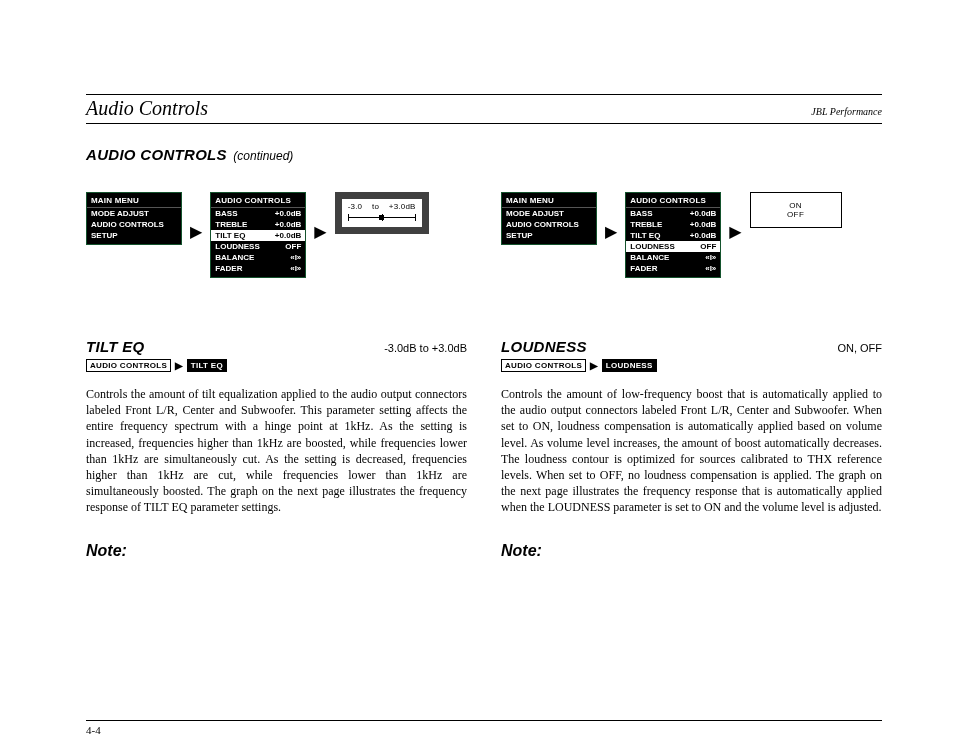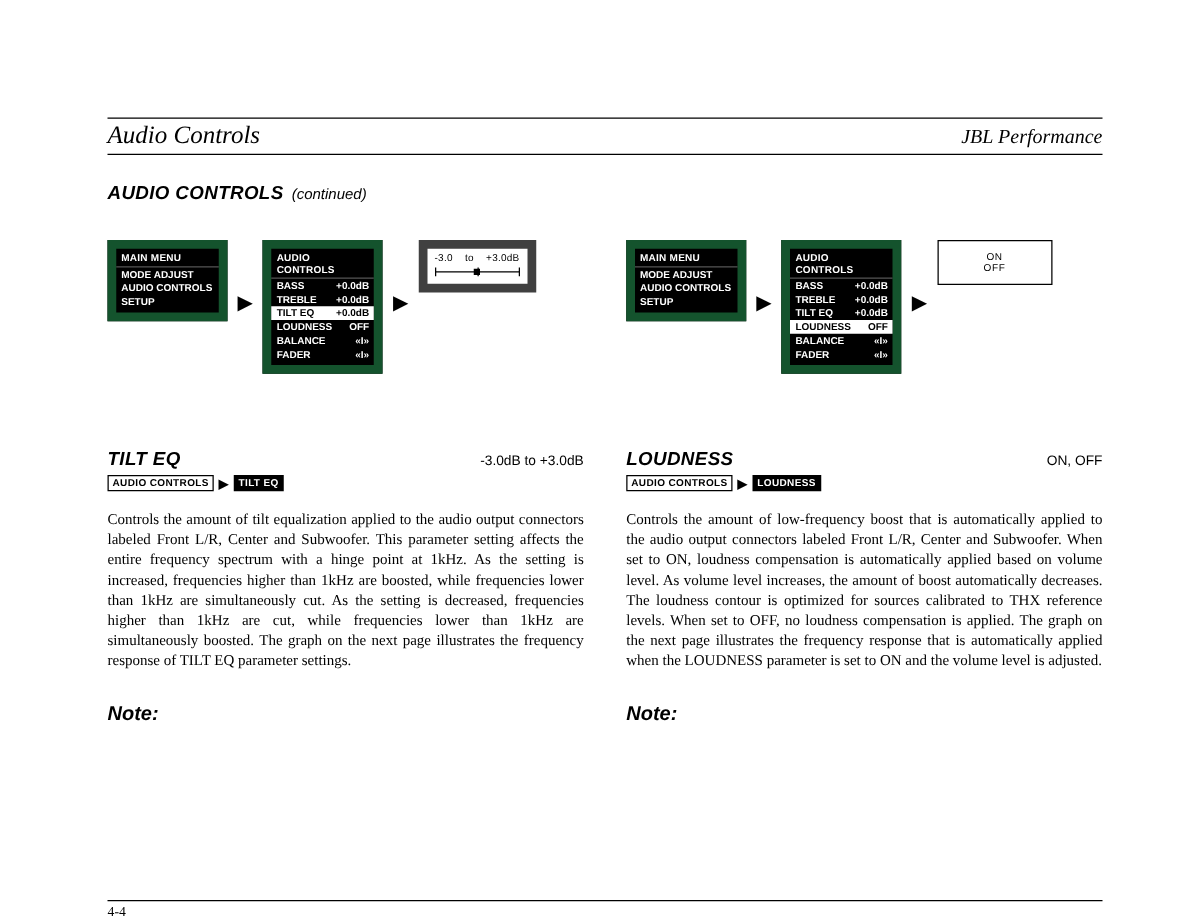--- a/index.html
+++ b/index.html
@@ -1,30 +1,30 @@
 <!DOCTYPE html>
 <html><head>
 <meta charset="utf-8">
 <style>
   * { box-sizing: border-box; margin: 0; padding: 0; }
   html, body { width: 954px; height: 738px; background: #fff; font-family: Georgia, 'Times New Roman', serif; color: #000; }
   .page { padding: 58px 72px 30px 86px; }
   .top-rule { border-top: 1.2px solid #000; margin-bottom: 2px; }
   .header-row { display: flex; justify-content: space-between; align-items: baseline; font-family: Georgia, serif; }
   .header-left { font-style: italic; font-size: 20px; }
-  .header-right { font-style: italic; font-size: 16px; }
+  .header-right { font-style: italic; font-size: 10px; }
   .sub-rule { border-top: 0.8px solid #000; margin-top: 3px; }
   .section-title { margin-top: 22px; font-family: Arial, Helvetica, sans-serif; }
   .section-title .st-main { font-weight: bold; font-style: italic; font-size: 15px; letter-spacing: 0.3px; }
   .section-title .st-cont { font-style: italic; font-size: 12px; margin-left: 2px; }
   .cols { display: flex; gap: 34px; margin-top: 28px; }
   .col { flex: 1 1 0; min-width: 0; }
   
   .diagram { display: flex; align-items: flex-start; gap: 8px; font-family: Arial, Helvetica, sans-serif; }
-  .menu-box { background: #000; color: #fff; font-size: 8px; font-weight: bold; padding: 2px 0 3px 0; width: 96px; border: 7px solid #14532d; }
+  .menu-box { background: #000; color: #fff; font-size: 8px; font-weight: bold; padding: 2px 0 3px 0; width: 96px; border: 1px solid #14532d; }
   .menu-box .mb-title { padding: 1px 4px 2px 4px; border-bottom: 0.5px solid #555; letter-spacing: 0.2px; }
   .menu-box .mb-row { display: flex; justify-content: space-between; padding: 1px 4px; }
   .menu-box .mb-row.sel { background: #fff; color: #000; }
   .arrow { font-size: 16px; line-height: 1; align-self: center; margin-top: -6px; }
   .slider-box { border: 7px solid #404040; padding: 3px 6px 4px 6px; font-size: 8px; font-family: Arial, sans-serif; width: 94px; text-align: center; }
   .slider-box .labels { display: flex; justify-content: space-between; font-size: 8px; letter-spacing: 0.2px; }
   .slider-box .track { position: relative; height: 10px; margin-top: 2px; }
   .slider-box .track .hline { position: absolute; left: 0; right: 0; top: 4px; border-top: 1px solid #000; }
   .slider-box .track .tick { position: absolute; top: 1px; width: 1px; height: 7px; background: #000; }
   .slider-box .track .dot { position: absolute; top: 2px; width: 5px; height: 5px; background: #000; margin-left: -2.5px; }

